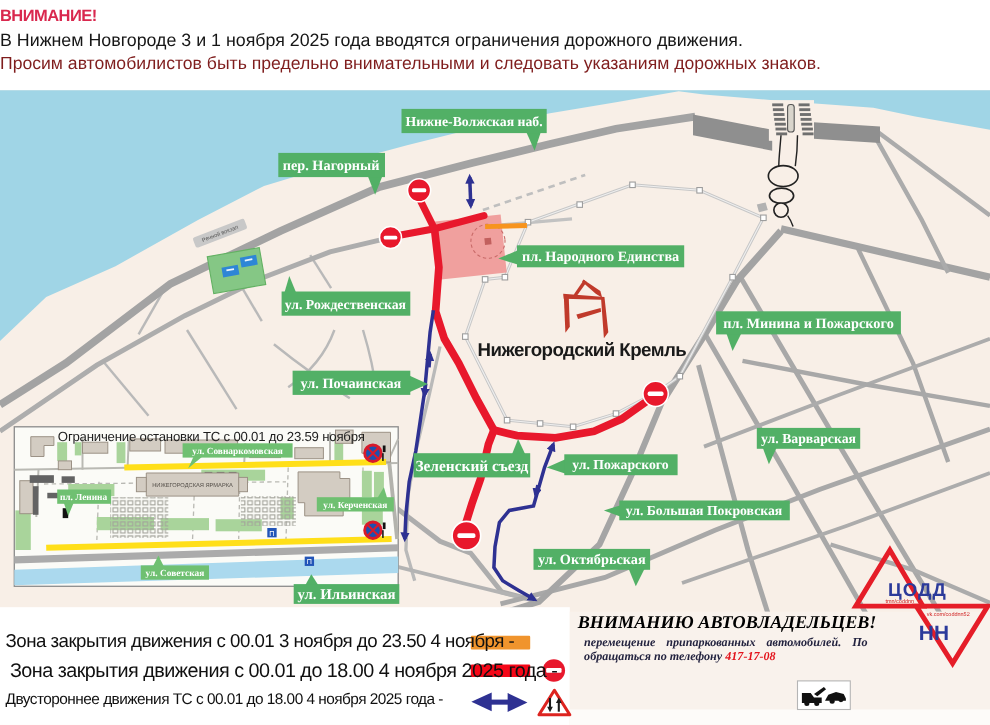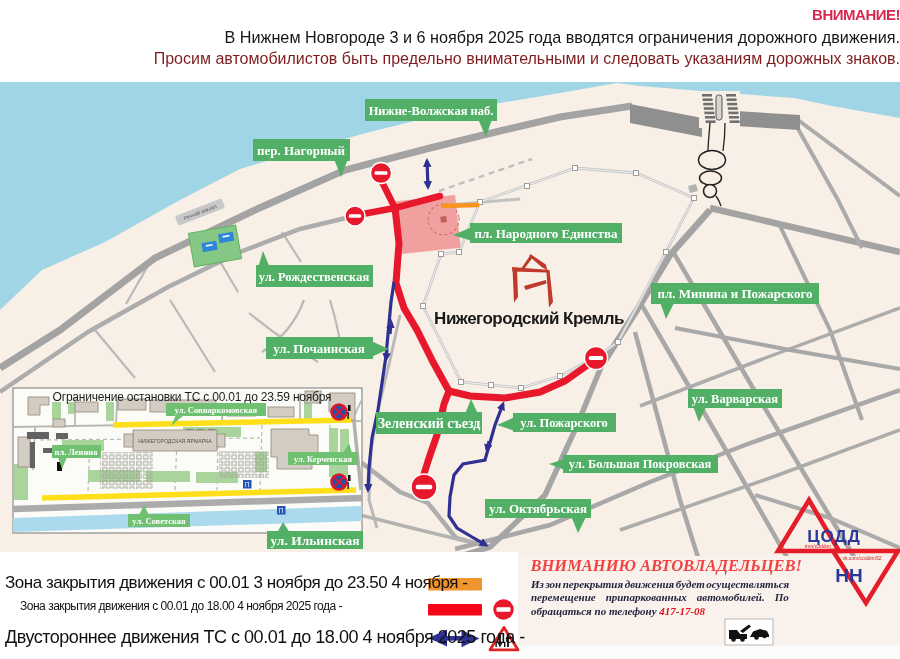--- a/index.html
+++ b/index.html
@@ -1,25 +1,25 @@
 <!DOCTYPE html>
 <html><head>
 <meta charset="utf-8">
 <style>
 html,body{margin:0;padding:0}
 body{width:900px;height:659px;position:relative;background:#fff;font-family:"Liberation Sans",sans-serif;overflow:hidden}
 .abs{position:absolute}
-.ctr{left:0;right:0;text-align:right}
+.ctr{left:0;right:0;text-align:left}
 </style>
 </head>
 <body>
 
 <div class="abs ctr" style="top:6px;font-size:15px;letter-spacing:-0.5px;font-weight:bold;color:#d9284e">ВНИМАНИЕ!</div>
 
-<div class="abs ctr" style="top:28px;font-size:16.2px;color:#161616">В Нижнем Новгороде 3 и 6 ноября 2025 года вводятся ограничения дорожного движения.</div>
+<div class="abs ctr" style="top:28px;font-size:16.2px;color:#161616">В Нижнем Новгороде 3 и 1 ноября 2025 года вводятся ограничения дорожного движения.</div>
 
 <div class="abs ctr" style="top:50px;font-size:16px;color:#7f1d1d">Просим автомобилистов быть предельно внимательными и следовать указаниям дорожных знаков.</div>
 <svg class="abs" style="left:0;top:0" width="900" height="659" viewBox="0 0 900 659">
 <defs>
 <marker id="ab" markerWidth="11" markerHeight="10" refX="6" refY="4.25" orient="auto-start-reverse" markerUnits="userSpaceOnUse">
         <path d="M0,0L9,4.25L0,8.5Z" fill="#2e3192"></path>
       </marker>
 
 <pattern id="stall" width="6.8" height="6.4" patternUnits="userSpaceOnUse">
         <rect x="0.8" y="0.8" width="4.2" height="3.8" fill="none" stroke="#a3a39a" stroke-width="1"></rect>
@@ -458,23 +458,22 @@
 <circle cx="733.5" cy="639.5" r="2.3"></circle>
         <circle cx="742.5" cy="639.5" r="2.3"></circle>
         <circle cx="756.5" cy="637.5" r="2.3"></circle>
         <circle cx="764.5" cy="636" r="2.3"></circle>
 </g>
     </g>
 </svg>
 
 <div class="abs" style="left:5px;top:573px;font-size:17px;letter-spacing:-0.48px;color:#101010">Зона закрытия движения с 00.01 3 ноября до 23.50 4 ноября -</div>
 
-<div class="abs" style="left:20px;top:599px;font-size:12px;letter-spacing:-0.48px;color:#101010">Зона закрытия движения с 00.01 до 18.00 4 ноября 2025 года -</div>
-
-<div class="abs" style="left:5px;top:627px;font-size:18px;letter-spacing:-0.48px;color:#101010">Двустороннее движения ТС с 00.01 до 18.00 4 ноября 2025 года -</div>
-
-<div class="abs" style="left:520px;width:282px;top:556px;text-align:right;font-family:'Liberation Serif',serif;font-style:italic;font-weight:bold;font-size:16.5px;color:#ef4444">ВНИМАНИЮ АВТОВЛАДЕЛЬЦЕВ!</div>
+<div class="abs" style="left:9px;top:599px;font-size:18px;letter-spacing:-0.48px;color:#101010">Зона закрытия движения с 00.01 до 18.00 4 ноября 2025 года -</div>
+
+<div class="abs" style="left:5px;top:627px;font-size:14px;letter-spacing:-0.48px;color:#101010">Двустороннее движения ТС с 00.01 до 18.00 4 ноября 2025 года -</div>
+
+<div class="abs" style="left:520px;width:282px;top:556px;text-align:center;font-family:'Liberation Serif',serif;font-style:italic;font-weight:bold;font-size:16.5px;color:#000000">ВНИМАНИЮ АВТОВЛАДЕЛЬЦЕВ!</div>
 
 <div class="abs" style="left:531px;top:578px;font-family:'Liberation Serif',serif;font-style:italic;font-weight:bold;font-size:11px;line-height:13.3px;color:#23233f;white-space:nowrap">
-<div style="word-spacing:-1.2px">Из зон перекрытия движения будет осуществляться</div>
 <div style="word-spacing:7.2px">перемещение припаркованных автомобилей. По</div>
 <div>обращаться по телефону <span style="color:#e3141c">417-17-08</span></div>
 </div>
 
 </body></html>

